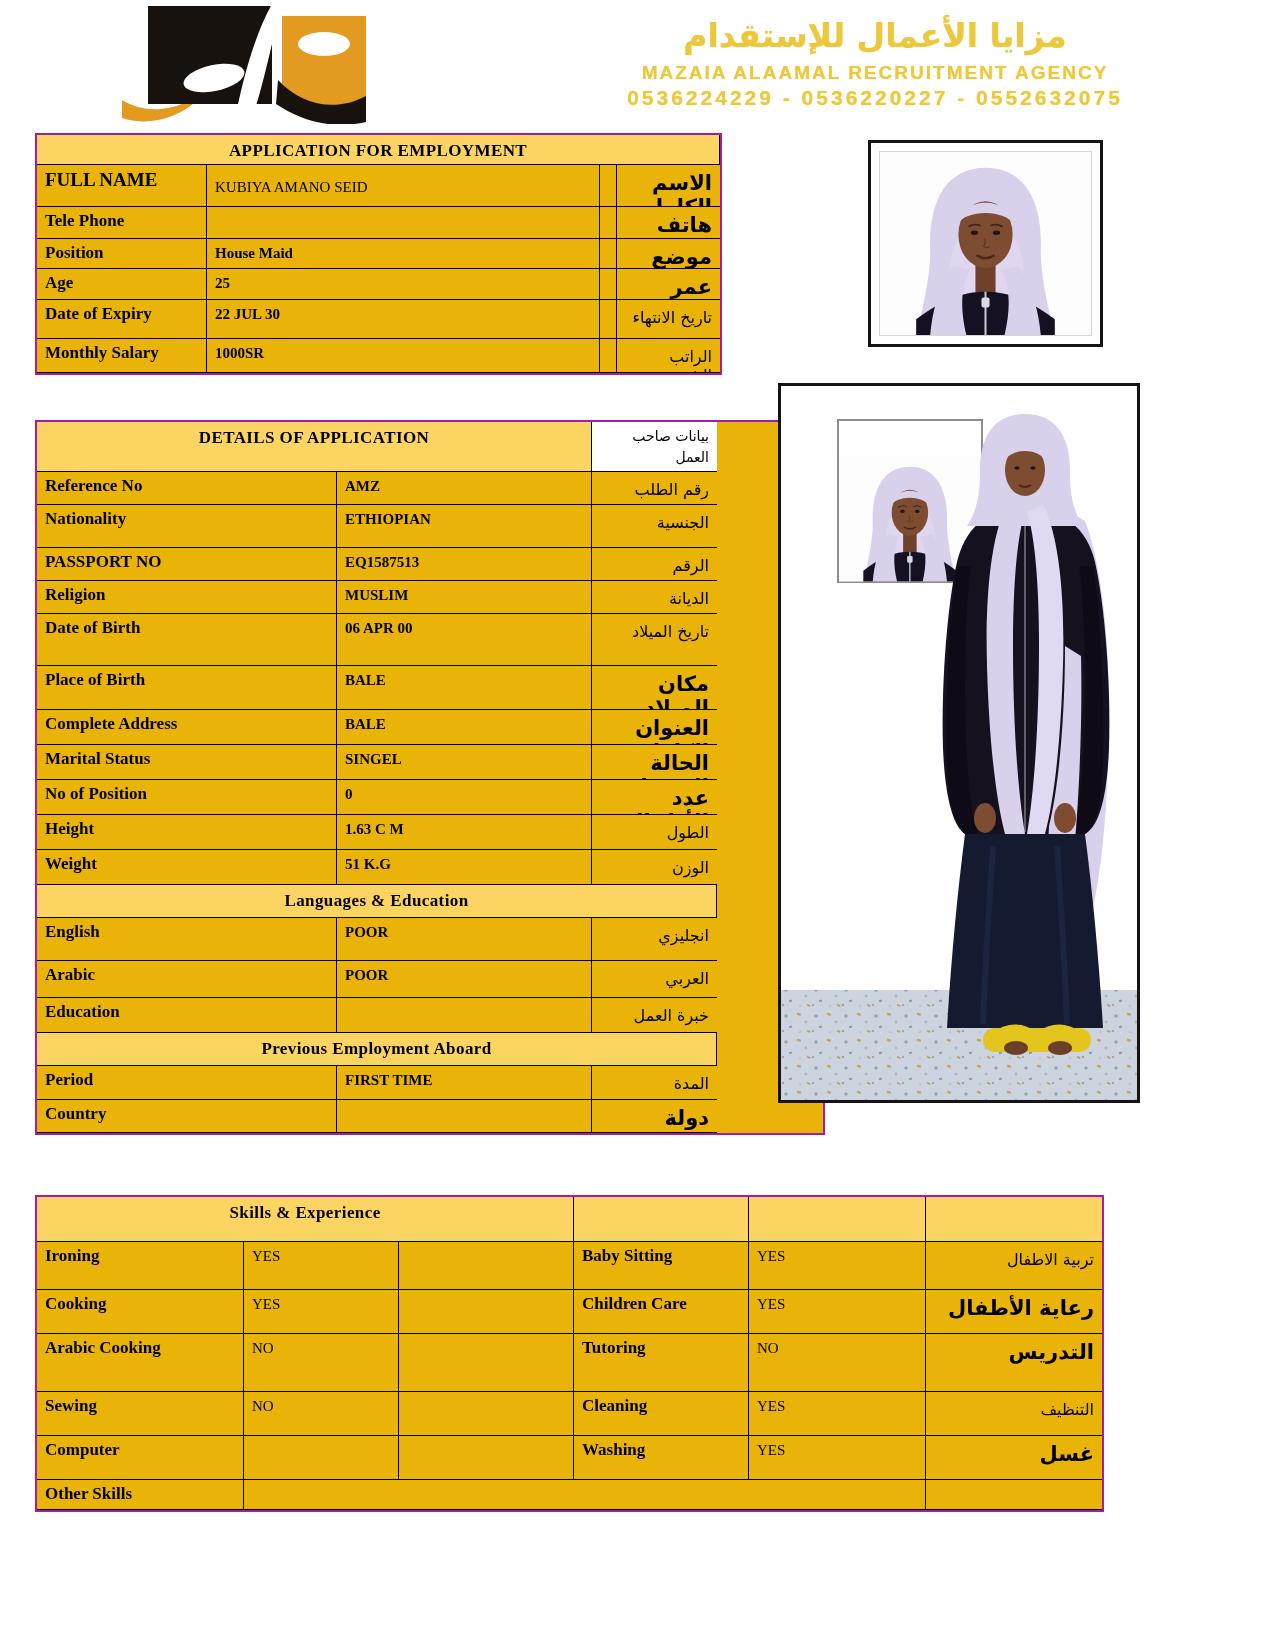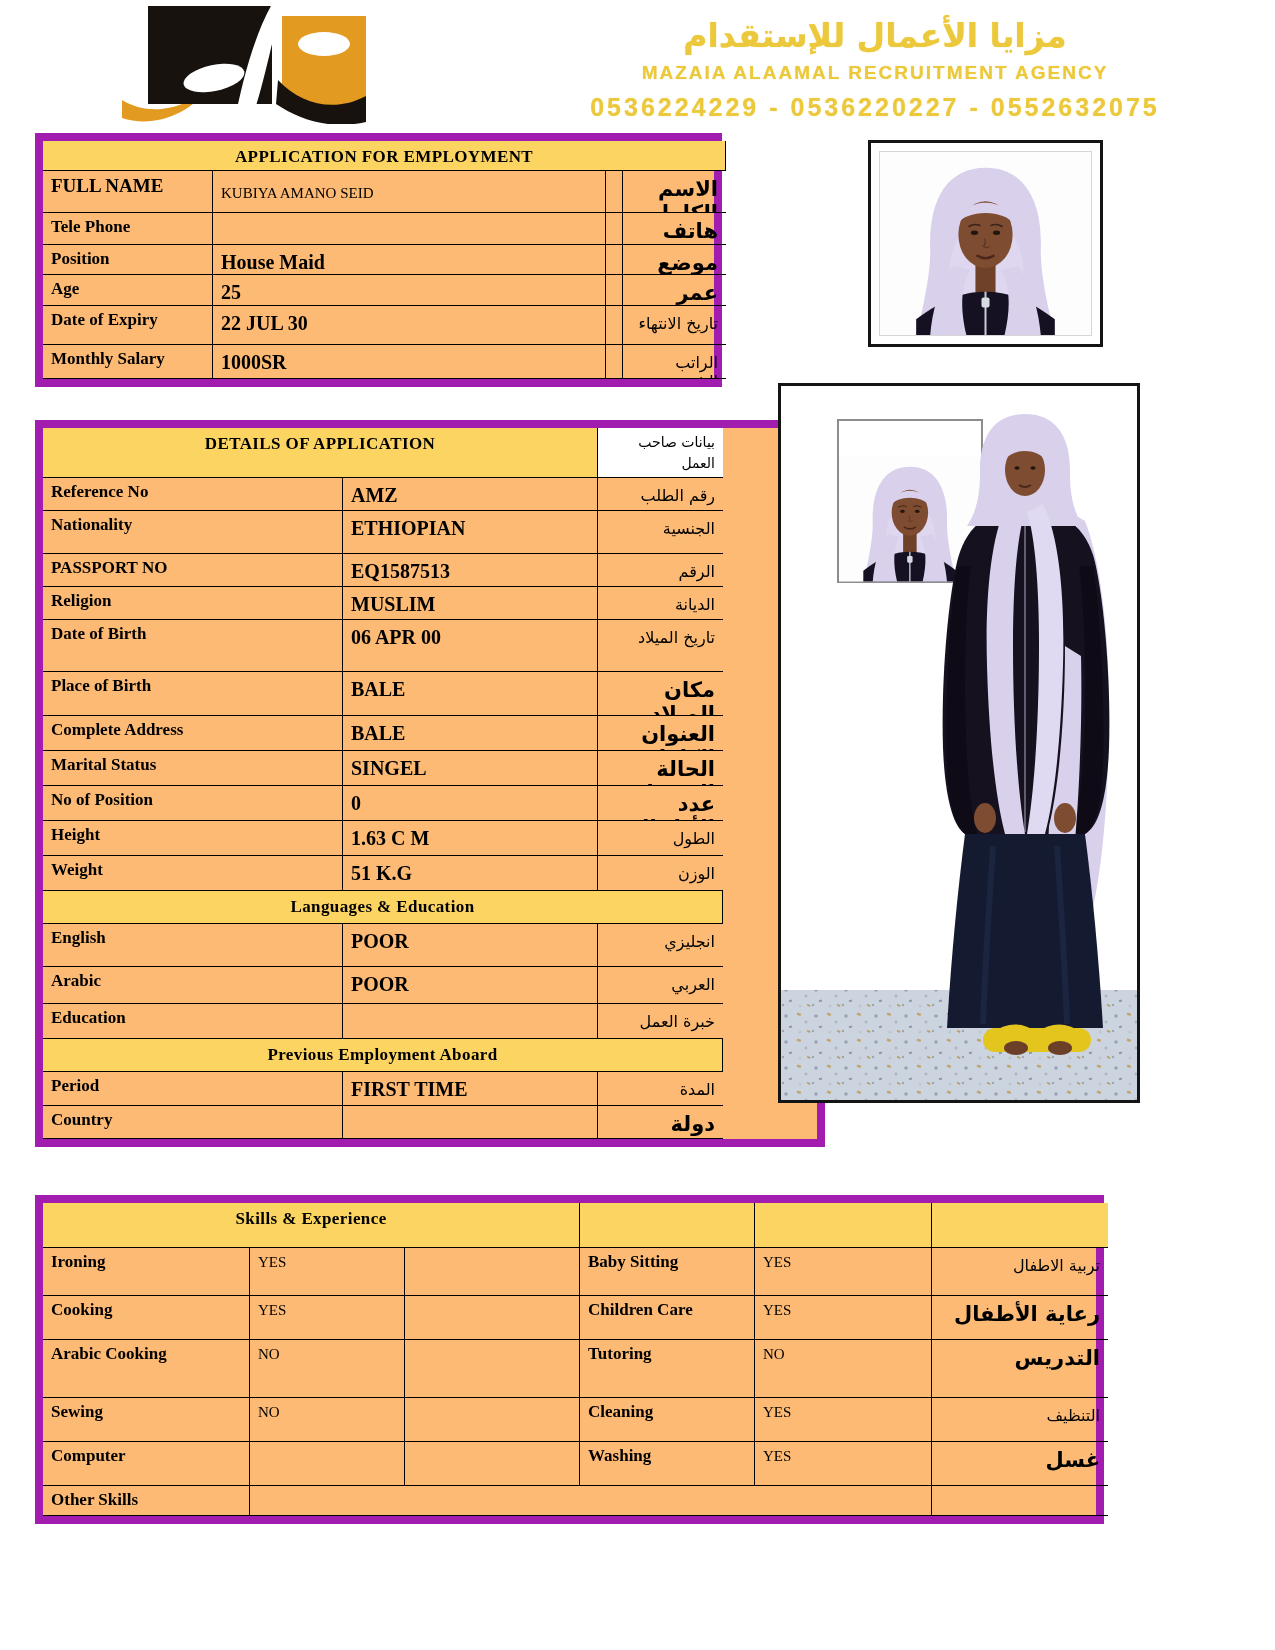--- a/index.html
+++ b/index.html
@@ -9,38 +9,38 @@
     font-family:"Liberation Serif",serif;color:#000;overflow:hidden;
     --band:#fcd462;--gold:#ecc93c;
   }
   
   .logo{position:absolute;left:118px;top:4px;width:252px;height:120px}
   .agency{position:absolute;left:545px;top:16px;width:660px;text-align:center;
     font-family:"Liberation Sans",sans-serif;font-weight:bold;color:var(--gold);
     text-shadow:0 0 1px rgba(238,205,70,.85)}
   .agency .ar{font-family:"DejaVu Sans",sans-serif;font-size:33px;line-height:1.2;direction:rtl}
   .agency .en{font-size:19px;letter-spacing:2px;margin-top:6px}
-  .agency .ph{font-size:25px;letter-spacing:3px;margin-top:9px}
+  .agency .ph{font-size:21px;letter-spacing:3px;margin-top:2px}
   
-  .gridtab{position:absolute;display:grid;background:#fdba74;border:8px solid #a21caf}
+  .gridtab{position:absolute;display:grid;background:#eab308;border:2px solid #a21caf}
   #t1-grid{left:35px;top:133px;width:687px;
     grid-template-columns:170px 393px 16px 104px;
     grid-template-rows:30px 42px 32px 30px 31px 39px 34px}
   #t2-grid{left:35px;top:420px;width:790px;
     grid-template-columns:300px 255px 125px;
     grid-template-rows:50px 33px 43px 33px 33px 52px 44px 35px 35px 35px 35px 35px 33px 43px 37px 35px 33px 34px 33px}
   #t3-grid{left:35px;top:1195px;width:1069px;
     grid-template-columns:207px 155px 175px 175px 177px 176px;
     grid-template-rows:45px 48px 44px 58px 44px 44px 30px}
   .cell{border-right:1px solid #000;border-bottom:1px solid #000;padding:4px 8px;overflow:hidden}
   .cell.last{border-right:none}
   .band{background:var(--band);text-align:center;font-weight:bold;font-size:17px;padding-top:6px;letter-spacing:.4px}
   .label{font-weight:bold;font-size:17px;}
   .label.big{font-size:19px}
-  .value{font-weight:bold;font-size:20px;padding-top:6px}
+  .value{font-weight:bold;font-size:15px;padding-top:6px}
   .value.normal{font-weight:normal;font-size:15px}
   .value.name{padding-top:14px}
   .arabic{direction:rtl;text-align:right;font-family:"DejaVu Sans","Liberation Serif",sans-serif;
     font-weight:bold;font-size:21px;padding:6px 8px 0 4px}
   .arabic.light{font-weight:normal;font-size:16px;padding-top:8px}
   .titlear{background:#fff;font-weight:normal;font-size:14px;line-height:1.5;padding-top:4px}
   
   .photo1{position:absolute;left:868px;top:140px;width:235px;height:207px;
     border:3px solid #141414;background:#fff;padding:8px}
   .photo1 svg{width:100%;height:100%;border:1px solid #d6d6d6;display:block}

